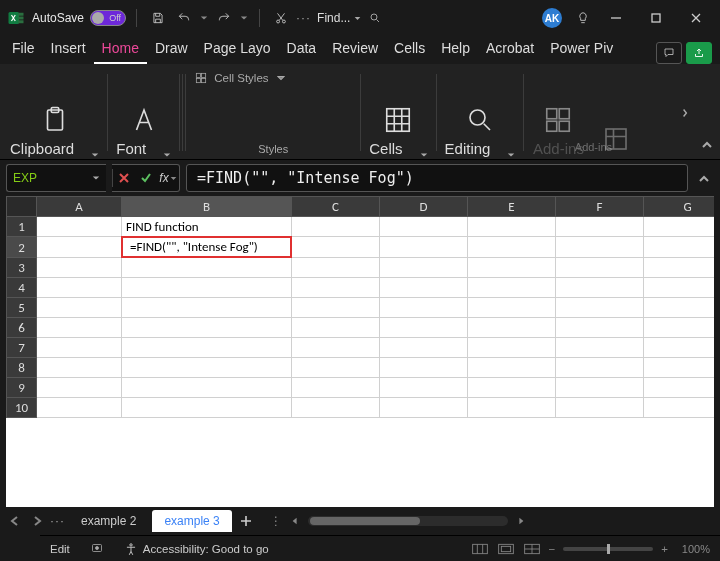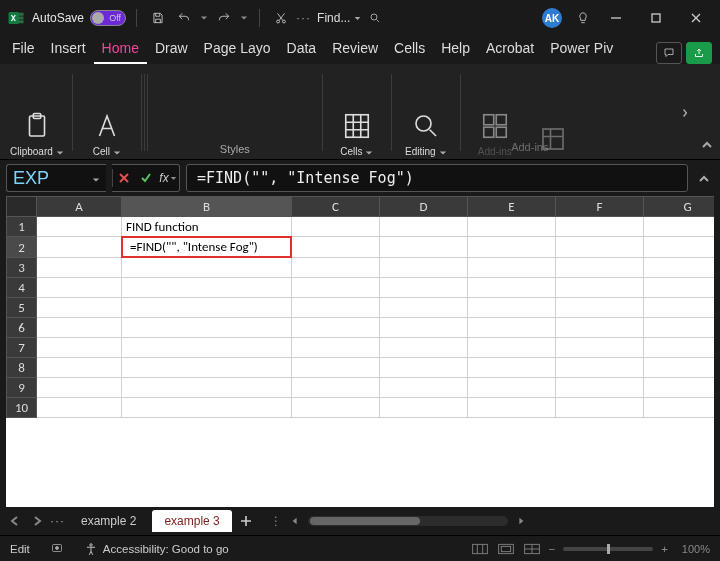--- a/index.html
+++ b/index.html
@@ -70,34 +70,34 @@
   .menu-right .share{background:var(--accent-green);border-color:var(--accent-green);}
   
   .ribbon{
     height:96px;background:var(--bg2);display:flex;align-items:stretch;padding:4px 2px 2px 4px;gap:2px;
     border-bottom:1px solid #000;
   }
   .group{display:flex;flex-direction:column;align-items:center;justify-content:flex-end;padding:0 6px;position:relative;}
   .group.bigbtn{min-width:64px;}
   .group .big-icon{width:36px;height:36px;display:flex;align-items:center;justify-content:center;margin-top:4px;}
   .group .big-icon svg{width:30px;height:30px;stroke:#ddd;fill:none;stroke-width:1.3;}
-  .group-label{font-size:10px;color:#ddd;margin-top:2px;display:flex;align-items:center;gap:3px;}
+  .group-label{font-size:15px;color:#ddd;margin-top:2px;display:flex;align-items:center;gap:17px;}
   .group-label.dim{color:#777;}
   .group-label .chev{width:8px;height:8px;}
   .group-footer{font-size:11px;color:#aaa;margin-top:auto;text-align:center;padding-bottom:2px;}
   .vsep{width:1px;background:#3c3c3c;margin:6px 0;}
   .group.styles{align-items:flex-start;min-width:170px;}
   .style-row{display:flex;align-items:center;gap:6px;font-size:11.5px;color:#aaa;height:20px;cursor:pointer;}
   .style-row svg{width:14px;height:14px;stroke:#aaa;fill:none;stroke-width:1.3;}
   .style-row .chev{margin-left:2px;}
   .ribbon-collapse{width:22px;display:flex;align-items:flex-end;justify-content:center;padding-bottom:6px;}
   .ribbon-collapse svg{width:12px;height:12px;stroke:#aaa;fill:none;stroke-width:2;}
   
   .formula-row{height:36px;display:flex;align-items:center;background:var(--bg);padding:4px 6px;gap:6px;}
-  .namebox{width:100px;height:28px;background:#111;border:1px solid #555;border-radius:3px;display:flex;align-items:center;padding:0 6px;color:#7dd3fc;font-size:18px;gap:40px;}
+  .namebox{width:100px;height:28px;background:#111;border:1px solid #555;border-radius:3px;display:flex;align-items:center;padding:0 6px;color:#84cc16;font-size:12px;gap:40px;}
   .namebox .chev{margin-left:auto;}
   .fb-btns{display:flex;align-items:center;gap:0;border:1px solid #555;border-left:none;height:28px;background:#111;border-radius:0 3px 3px 0;}
   .namebox{border-radius:3px 0 0 3px;border-right:none;}
   .fb-btn{width:22px;height:26px;display:flex;align-items:center;justify-content:center;cursor:pointer;}
   .fb-btn svg{width:12px;height:12px;stroke-width:2;fill:none;}
   .fb-btn.cancel svg{stroke:#e05050;}
   .fb-btn.enter svg{stroke:#5cc060;}
   .fb-btn.fx{font-style:italic;font-size:12px;color:#ccc;}
   .fb-btn.fx .chev{margin-left:1px;}
   .formula-input{flex:1;height:28px;background:#111;border:1px solid #555;border-radius:3px;display:flex;align-items:center;padding:0 10px;font-size:15px;color:#eee;font-family:Consolas,monospace;}
@@ -132,30 +132,30 @@
   td.editing{position:relative;padding:0;}
   .edit-outline{
     position:absolute;inset:-1px;border:2px solid var(--red);pointer-events:none;
   }
   .edit-text{padding:0 4px;font-family:Calibri,Arial,sans-serif;font-size:13px;color:#000;display:block;line-height:20px;white-space:nowrap;overflow:visible;}
   
   .sheettabs{height:28px;background:var(--bg);display:flex;align-items:center;padding:0 6px;gap:4px;color:#ccc;}
   .sheetnav{width:18px;height:18px;display:flex;align-items:center;justify-content:center;cursor:pointer;color:#888;}
   .sheetnav svg{width:10px;height:10px;stroke:#888;fill:none;stroke-width:2;}
   .sheet-tab{padding:4px 12px;border-radius:3px 3px 0 0;font-size:12px;cursor:pointer;background:transparent;color:#ccc;}
-  .sheet-tab.active{background:#fff;color:#7f1d1d;}
+  .sheet-tab.active{background:#fff;color:#3b82f6;}
   .sheet-add{width:20px;height:20px;display:flex;align-items:center;justify-content:center;cursor:pointer;}
   .hscroll{flex:1;display:flex;align-items:center;gap:6px;margin-left:10px;}
   .hscroll .dots{color:#888;}
   .scroll-track{flex:1;max-width:200px;height:10px;background:#2c2c2c;border-radius:5px;position:relative;}
   .scroll-thumb{position:absolute;left:2px;top:1px;height:8px;width:110px;background:#666;border-radius:4px;}
   .scroll-arrow{width:14px;height:14px;display:flex;align-items:center;justify-content:center;}
   .scroll-arrow svg{width:8px;height:8px;fill:#888;}
   
-  .statusbar{height:26px;background:var(--bg);display:flex;align-items:center;padding:0 10px;gap:20px;font-size:11.5px;color:#ccc;border-top:1px solid #000;}
+  .statusbar{height:26px;background:var(--bg);display:flex;align-items:center;padding:0 10px;gap:20px;font-size:11.5px;color:#ccc;border-top:1px solid #000;margin-left:40px;}
   .statusbar .a11y{display:flex;align-items:center;gap:5px;}
   .statusbar .views{margin-left:auto;display:flex;align-items:center;gap:8px;}
   .statusbar .viewbtn{width:18px;height:14px;display:flex;align-items:center;justify-content:center;}
   .statusbar .viewbtn svg{width:16px;height:12px;stroke:#888;fill:none;stroke-width:1.3;}
   .zoom-slider{width:90px;height:4px;background:#444;position:relative;border-radius:2px;}
   .zoom-slider .thumb{position:absolute;left:44px;top:-3px;width:3px;height:10px;background:#aaa;}
   .zoom-slider::before,.zoom-slider::after{content:"";position:absolute;top:-2px;width:8px;height:8px;color:#888;}
   .zoom-minus{color:#888;}
   .zoom-plus{color:#888;}
   .zoom-pct{color:#888;font-size:11px;width:34px;text-align:right;}
@@ -297,30 +297,42 @@
       </div>
   </div>
   <div class="vsep"></div>
   <div class="group bigbtn">
     <div class="big-icon">
         <svg viewBox="0 0 24 24">
           <path d="M6 20L12 4l6 16M8.5 14h7"></path>
         </svg>
       </div>
     <div class="group-label">
-        <span>Cell</span>
+        <span>Font</span>
         <span class="chev"><svg viewBox="0 0 10 10">
             <path d="M1 3l4 4 4-4z" fill="#aaa"></path>
           </svg></span>
       </div>
   </div>
   <div class="vsep"></div>
   <div class="vsep"></div>
   <div class="vsep"></div>
   <div class="group styles">
+    <div class="style-row">
+      <svg viewBox="0 0 24 24">
+          <rect x="4" y="4" width="7" height="7"></rect>
+          <rect x="13" y="4" width="7" height="7"></rect>
+          <rect x="4" y="13" width="7" height="7"></rect>
+          <rect x="13" y="13" width="7" height="7"></rect>
+        </svg>
+      <span>Cell Styles</span>
+        <span class="chev"><svg viewBox="0 0 10 10">
+            <path d="M1 3l4 4 4-4z" fill="#888"></path>
+          </svg></span>
+    </div>
     <div class="group-footer" style="align-self:center">Styles</div>
   </div>
   <div class="vsep"></div>
   <div class="group bigbtn">
     <div class="big-icon">
         <svg viewBox="0 0 24 24">
           <rect x="3" y="3" width="18" height="18"></rect>
           <path d="M9 3v18M15 3v18M3 9h18M3 15h18"></path>
         </svg>
       </div>

